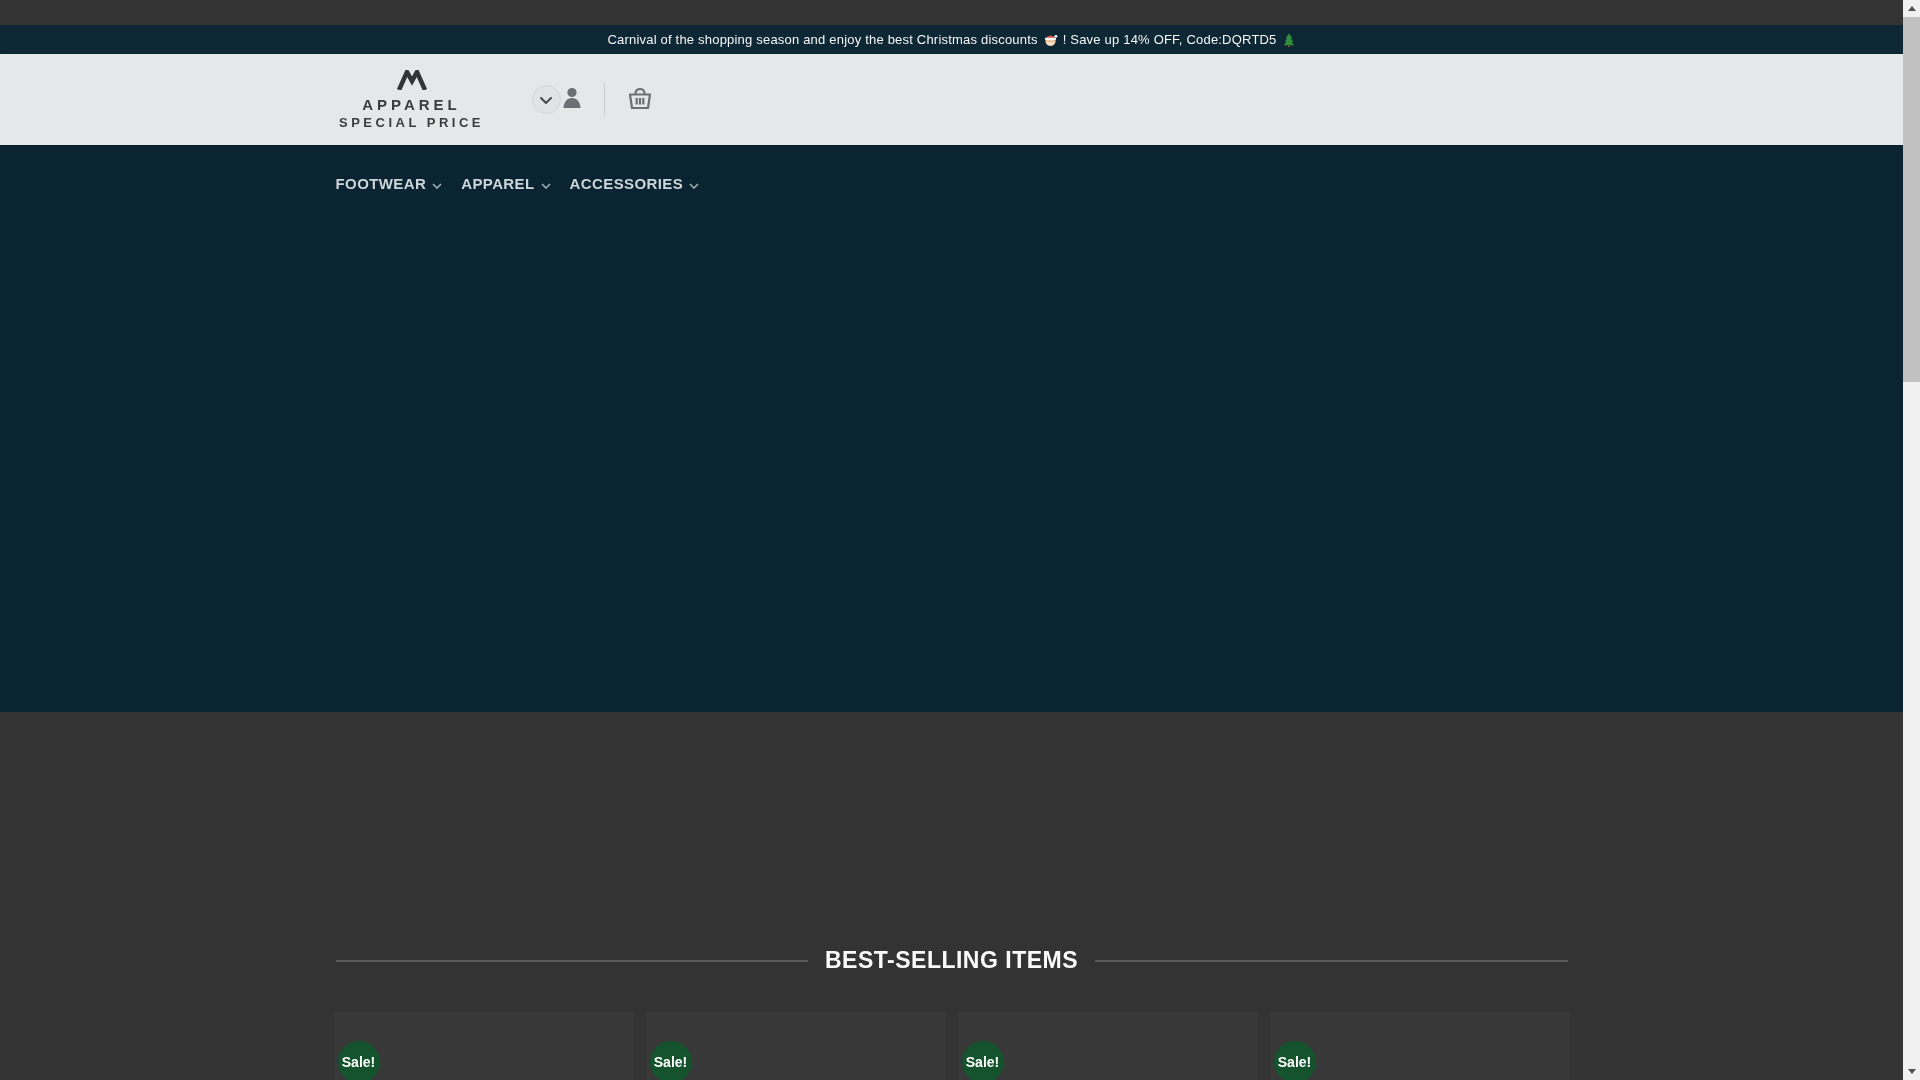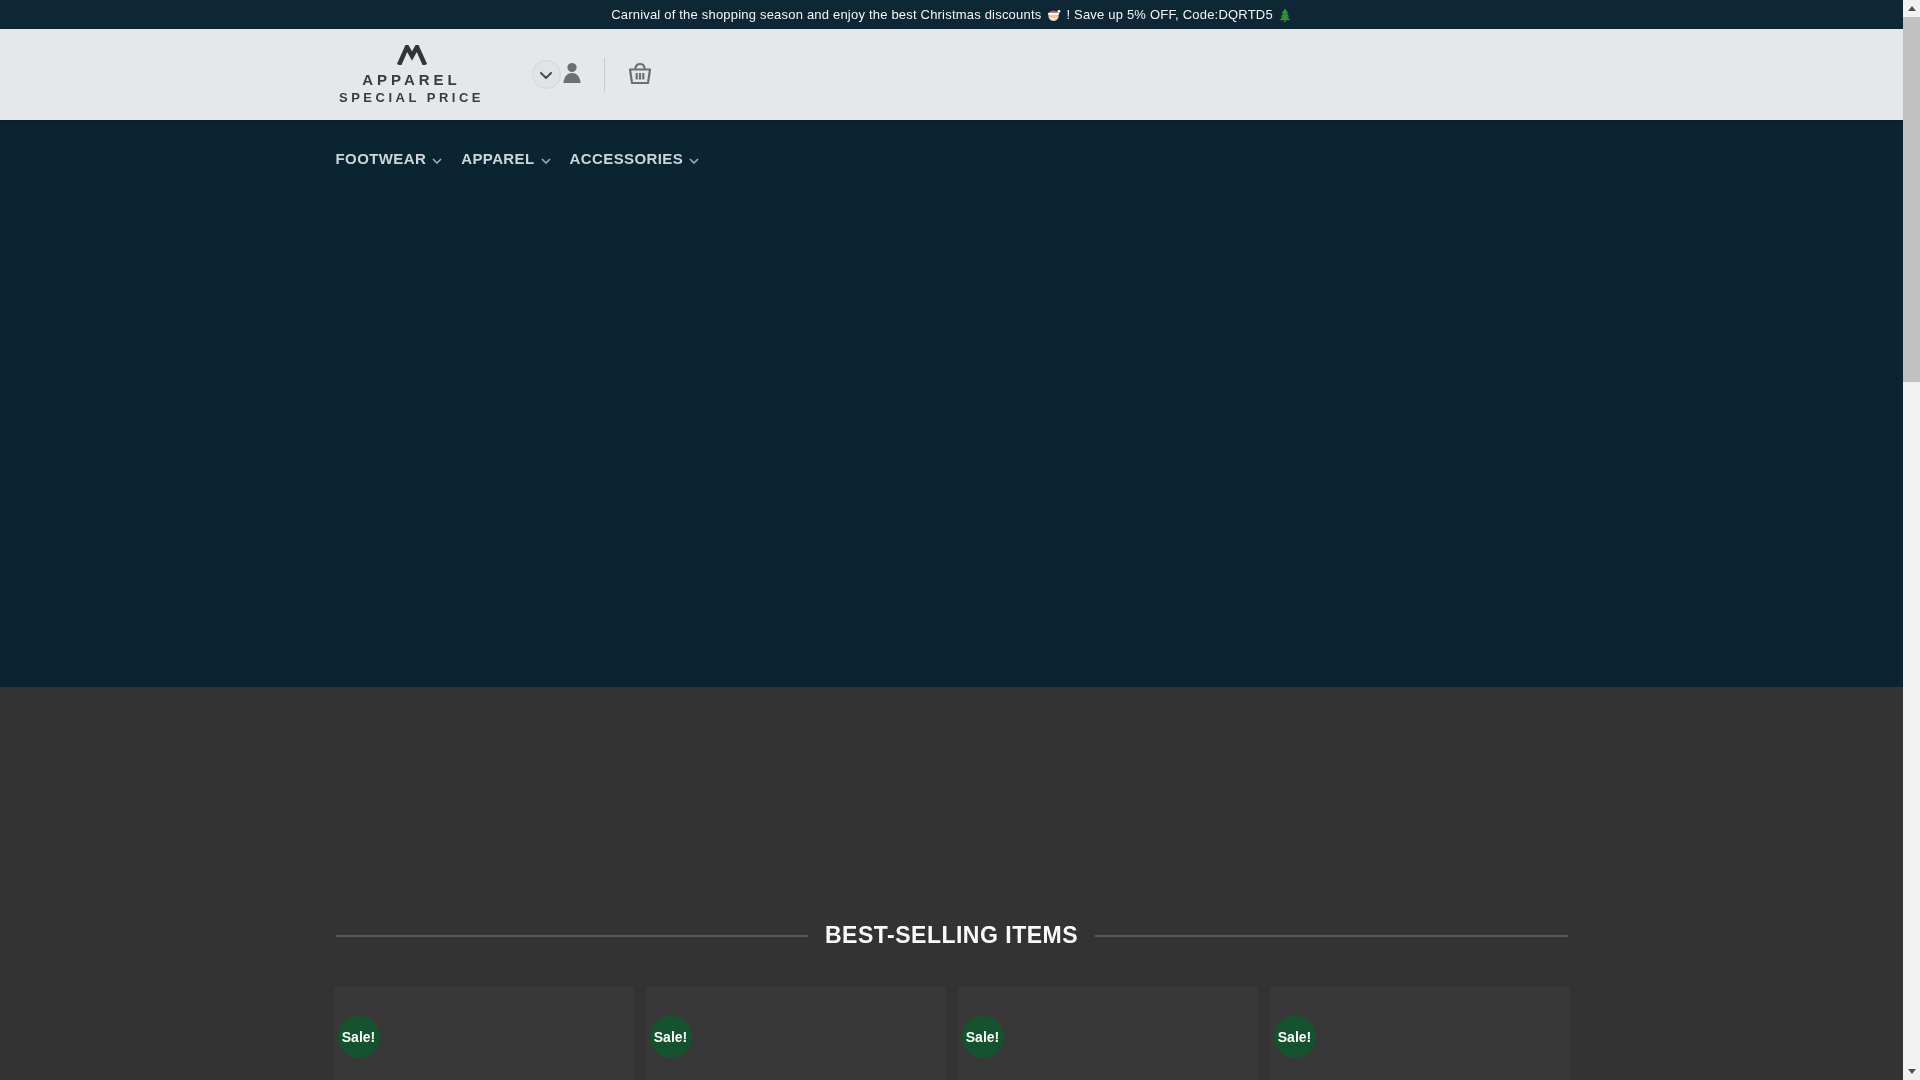--- a/index.html
+++ b/index.html
@@ -4,21 +4,21 @@
 <style>
   * { margin:0; padding:0; box-sizing:border-box; }
   html,body { width:1920px; height:1080px; overflow:hidden; }
   body { font-family:"Liberation Sans","DejaVu Sans",sans-serif; background:#333333; position:relative; }
   .viewport { width:1903px; height:1080px; overflow:hidden; }
 
   
   .promo-banner{
     height:29px; background:#0d2734; color:#f4f6f7;
     display:flex; align-items:center; justify-content:center; gap:5px;
-    font-size:13px; letter-spacing:.2px;
+    font-size:13px; letter-spacing:.2px;margin-top:25px;
   }
   .promo-banner .emoji{ display:inline-flex; align-items:center; }
 
   
   .site-header{
     height:91px; background:#e5e8e9;
     box-shadow:0 1px 3px rgba(0,0,0,.18);
     position:relative; z-index:2;
   }
   .header-inner{
@@ -117,21 +117,21 @@
     <span>Carnival of the shopping season and enjoy the best Christmas discounts</span>
     <span class="emoji">
       <svg width="15" height="15" viewBox="0 0 16 16">
         <circle cx="8" cy="9.5" r="5.5" fill="#f1c7a1"></circle>
         <path d="M2.5 7 Q8 0.5 13.5 7 Z" fill="#d84a3f"></path>
         <rect x="2" y="6.2" width="12" height="2.2" rx="1.1" fill="#ffffff"></rect>
         <circle cx="13.8" cy="4.6" r="1.5" fill="#ffffff"></circle>
         <path d="M3.2 11 Q8 16 12.8 11 Q8 13.4 3.2 11 Z" fill="#ffffff"></path>
       </svg>
     </span>
-    <span>! Save up 5% OFF, Code:DQRTD5</span>
+    <span>! Save up 14% OFF, Code:DQRTD5</span>
     <span class="emoji">
       <svg width="14" height="14" viewBox="0 0 16 16">
         <polygon points="8,0.5 12,6 4,6" fill="#2f8f3b"></polygon>
         <polygon points="8,3.5 13,10 3,10" fill="#2f8f3b"></polygon>
         <polygon points="8,6.5 14,14 2,14" fill="#2f8f3b"></polygon>
         <rect x="7" y="14" width="2" height="2" fill="#8b5a2b"></rect>
       </svg>
     </span>
   </div>
 

